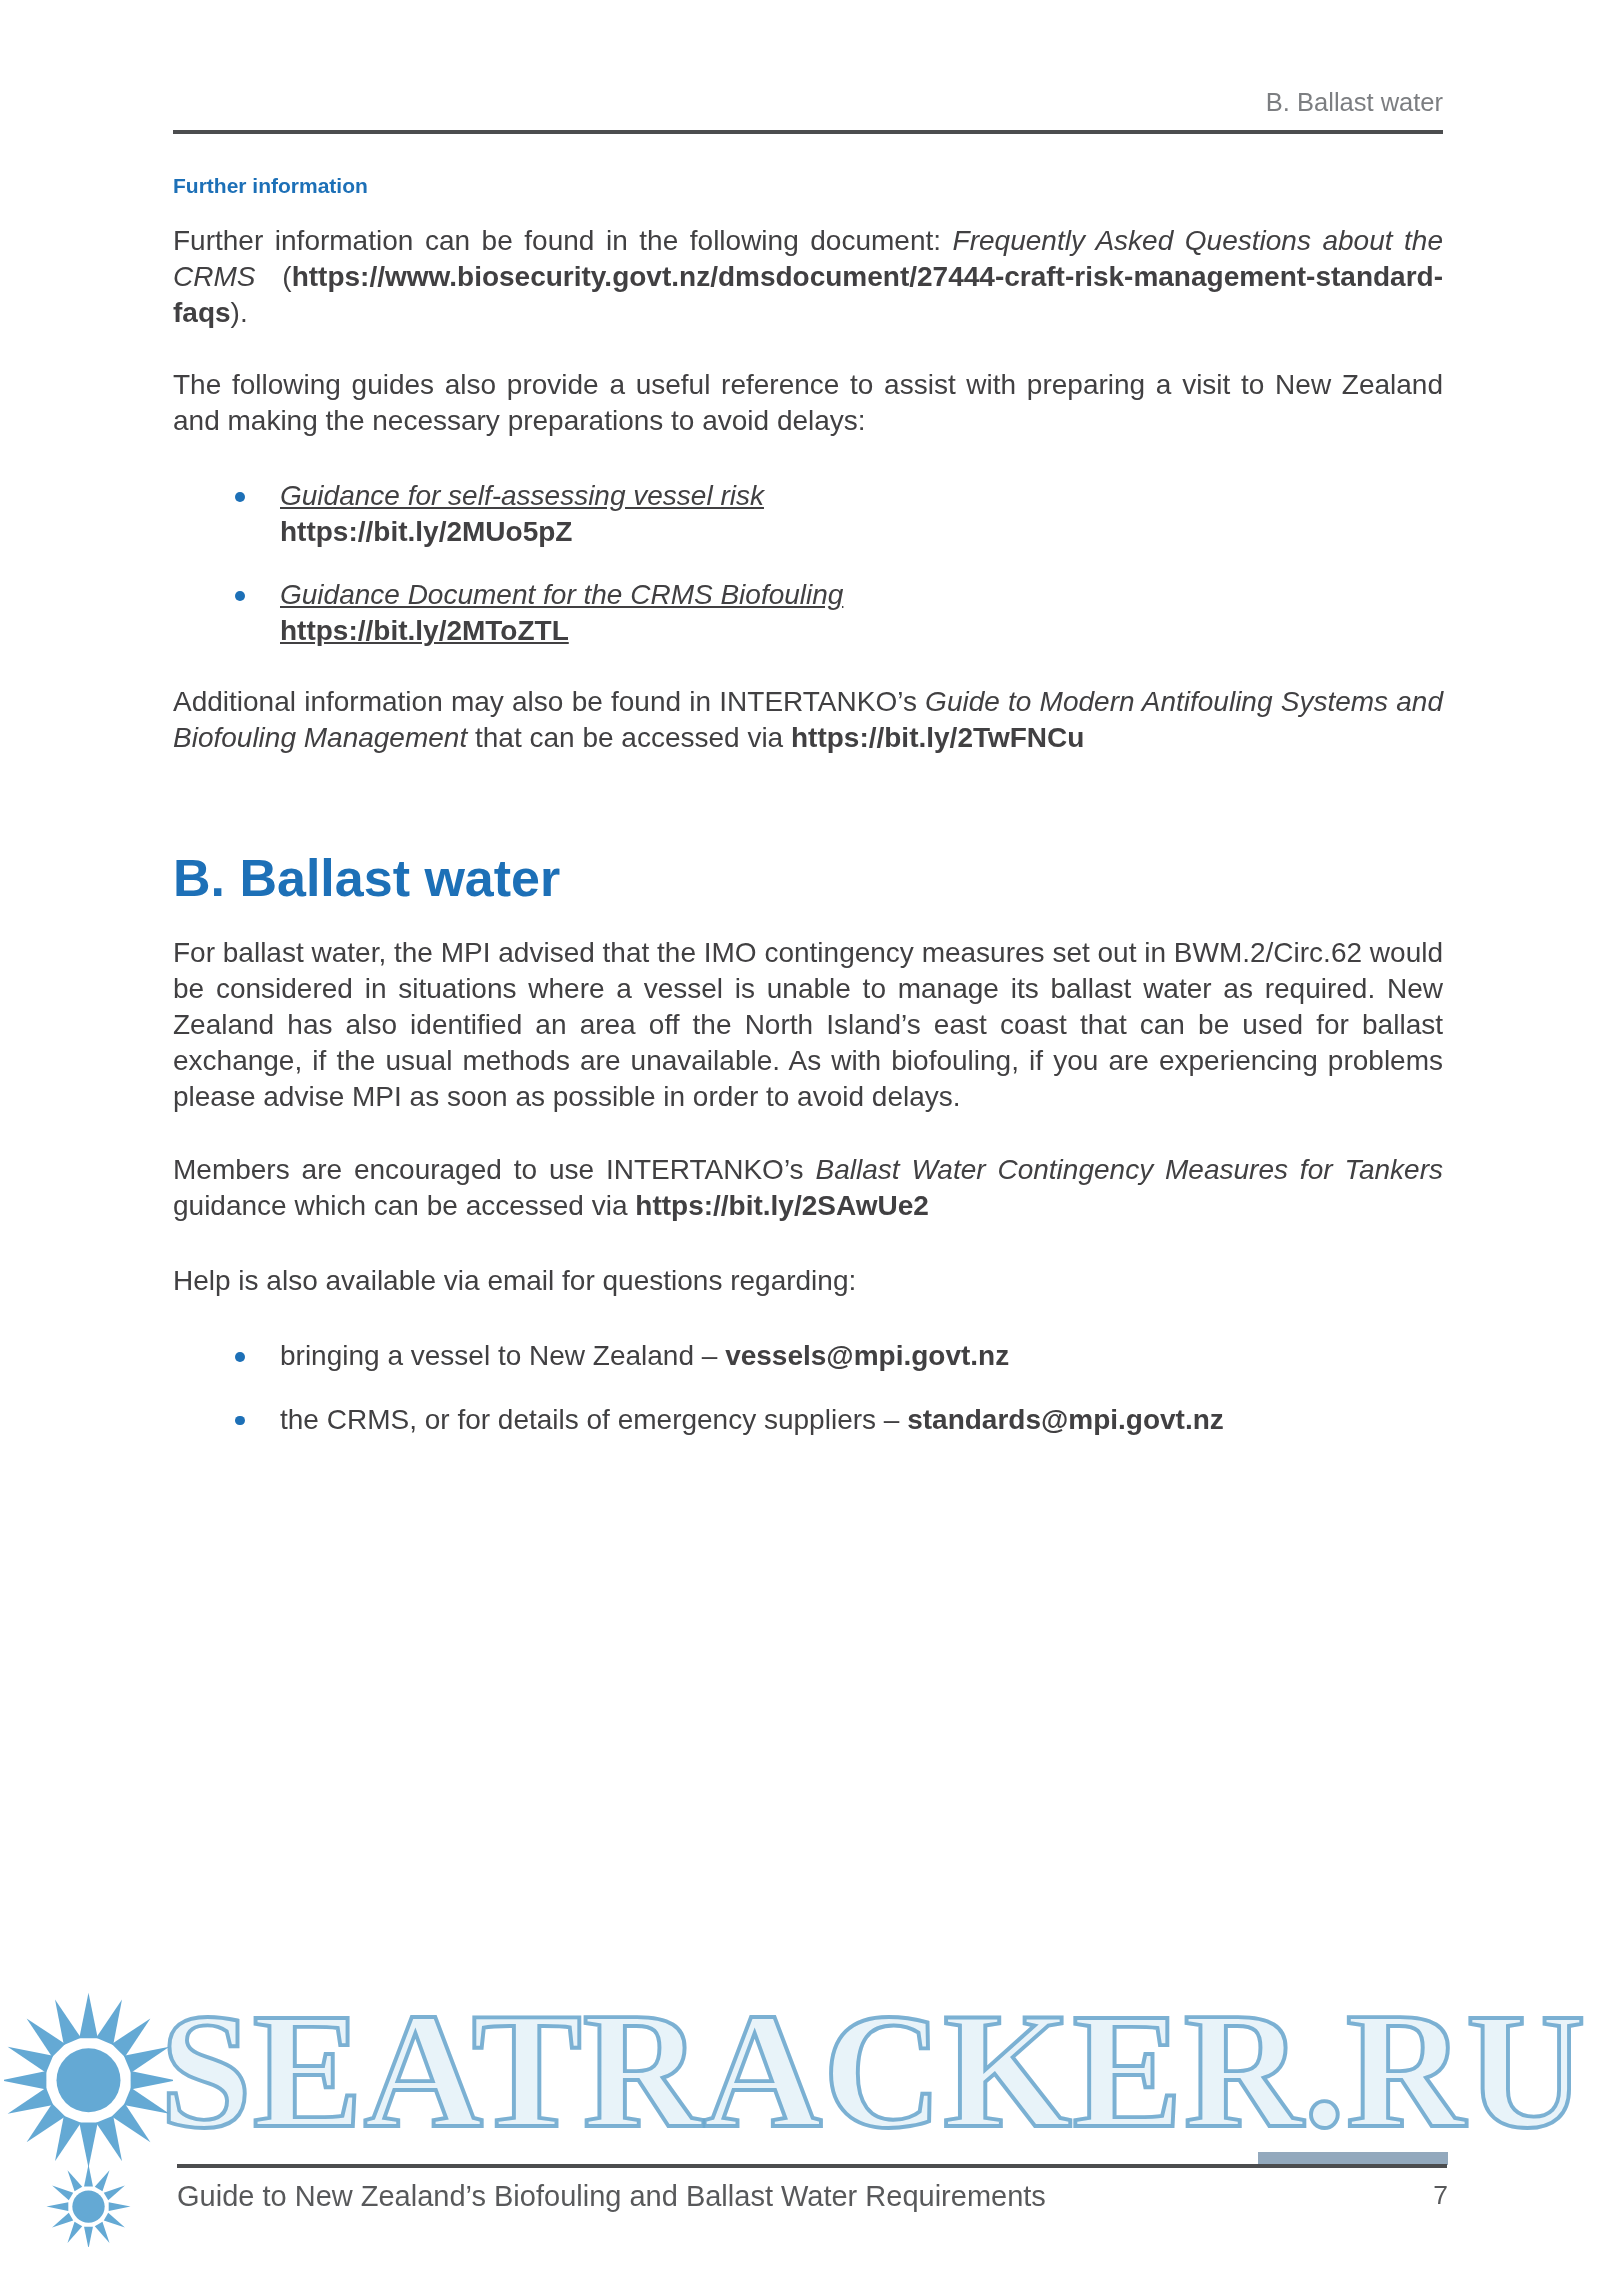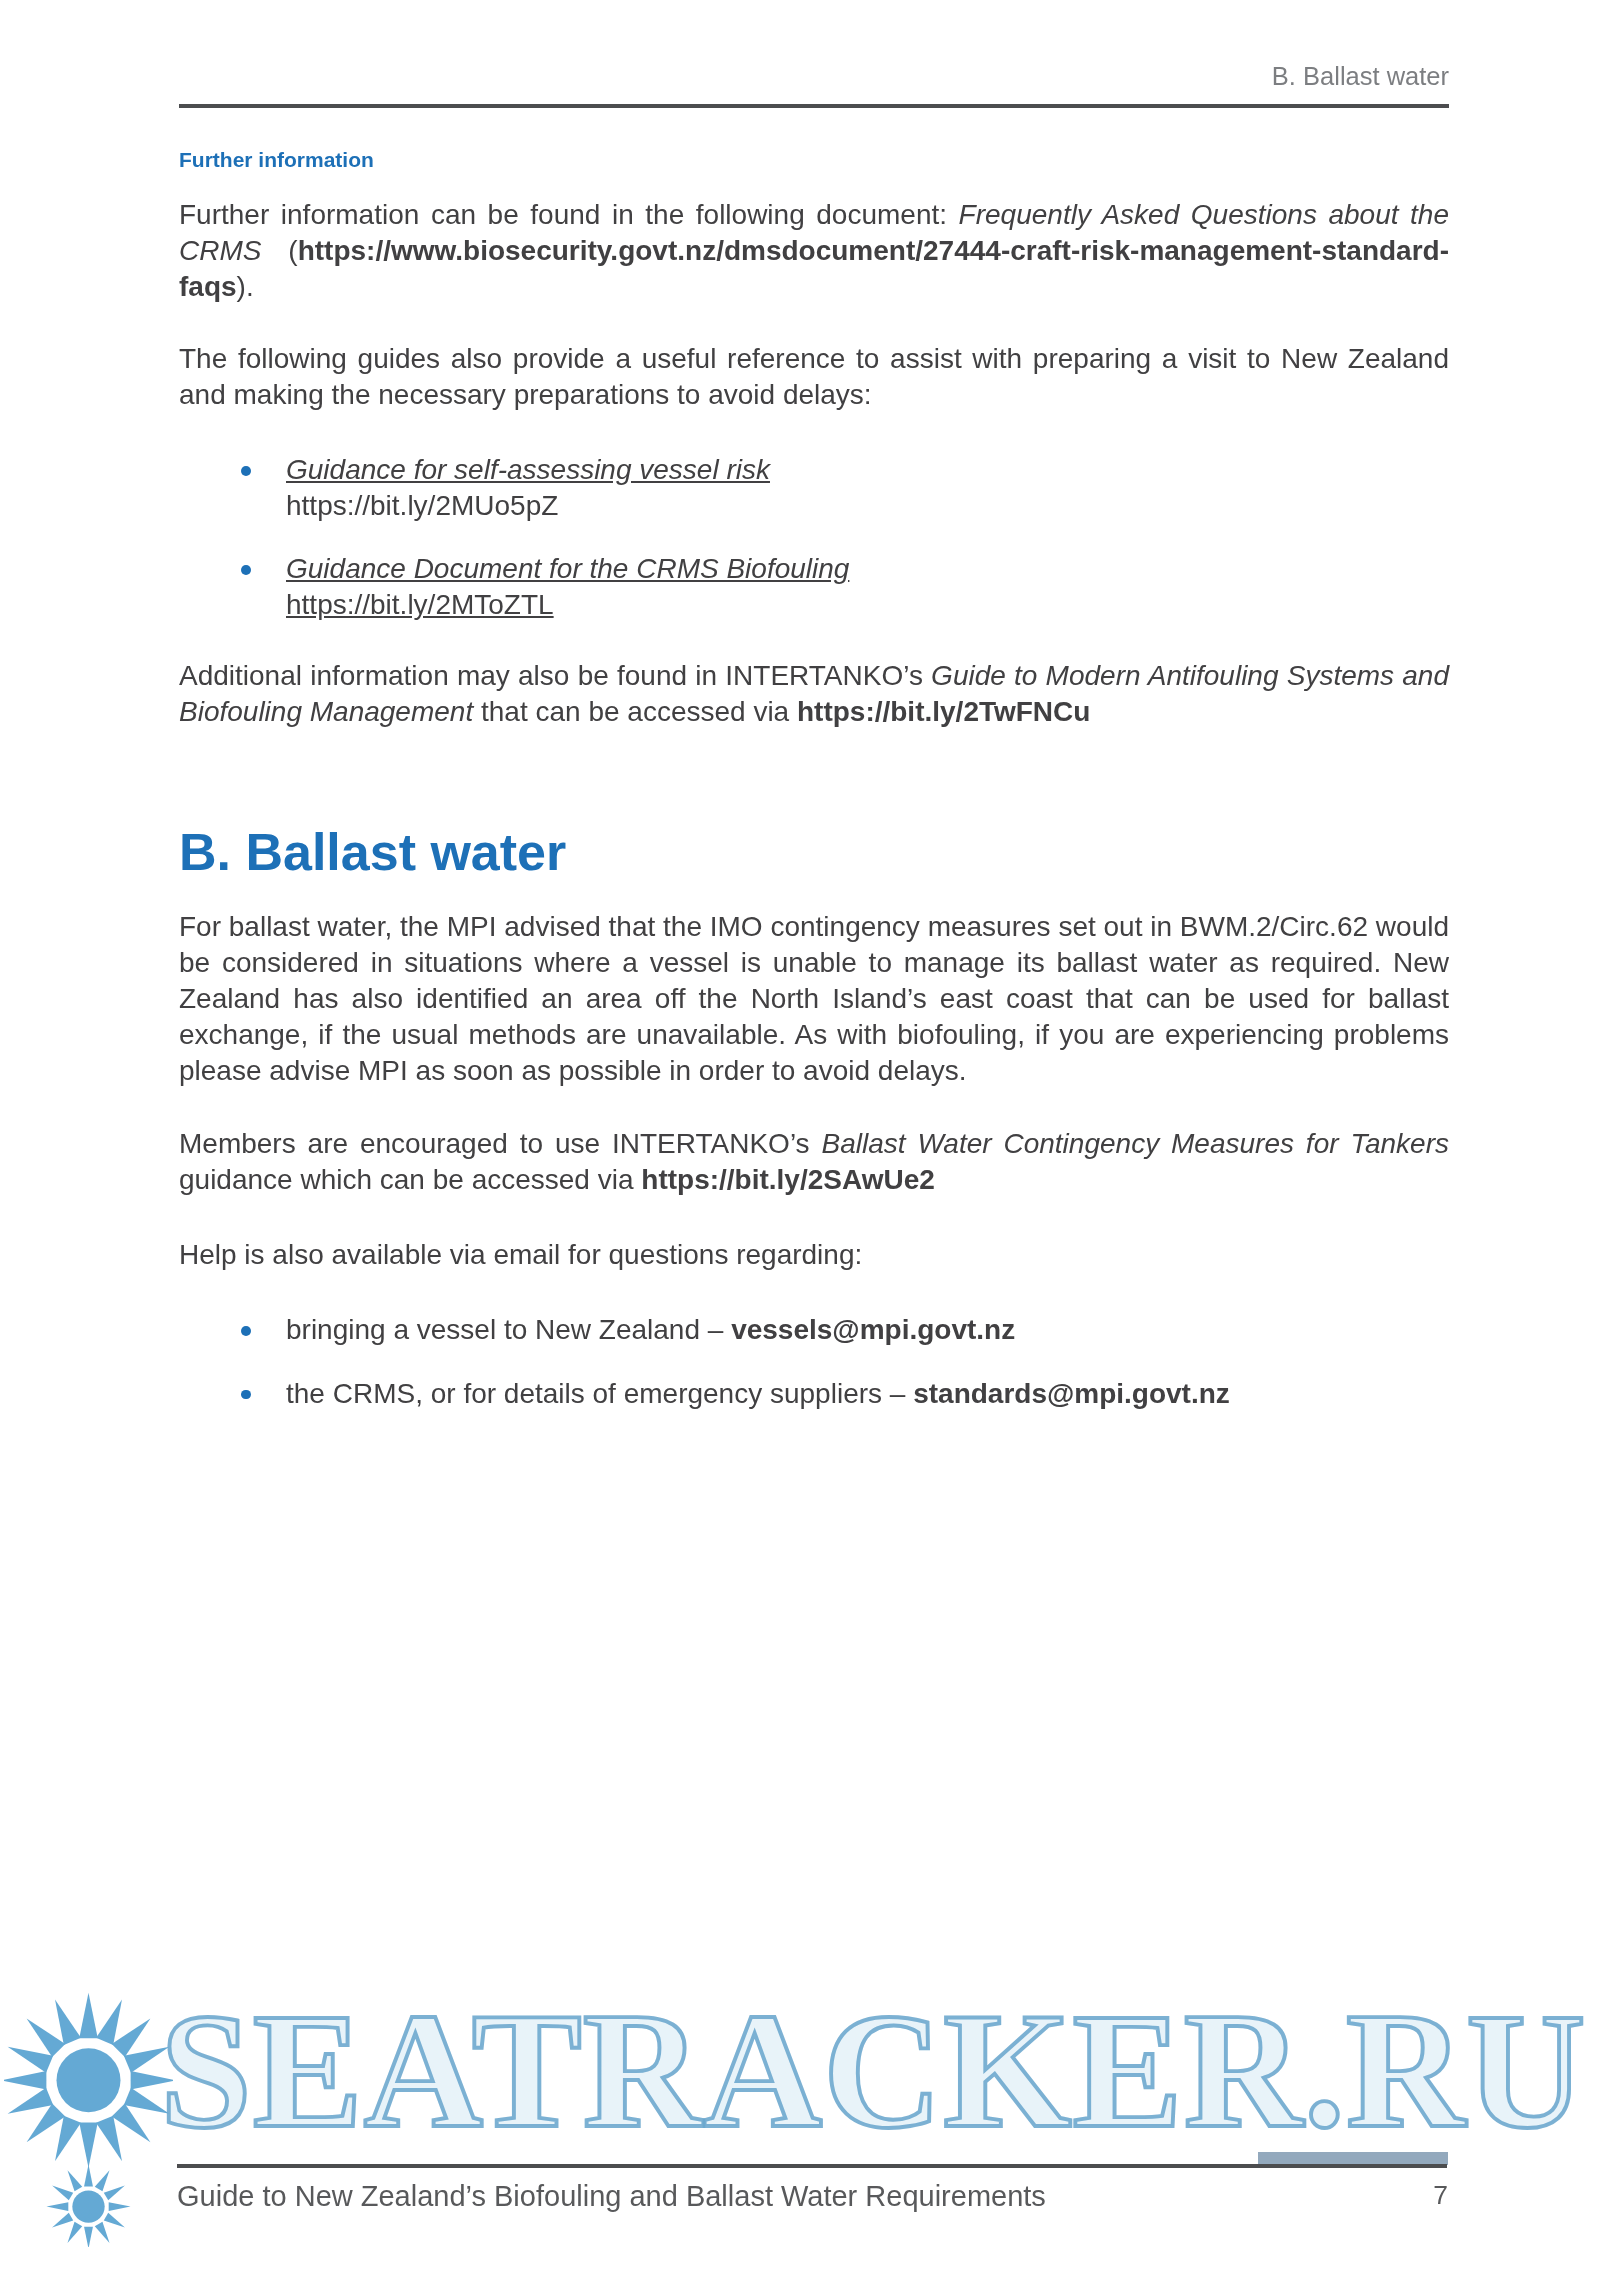--- a/index.html
+++ b/index.html
@@ -1,21 +1,21 @@
 <!DOCTYPE html>
 <html><head>
 <meta charset="utf-8">
 <style>
   * { margin:0; padding:0; box-sizing:border-box; }
   html,body { background:#ffffff; }
   .page {
     position:relative; width:1621px; height:2293px; background:#ffffff;
     overflow:hidden; font-family:"Liberation Sans", sans-serif; color:#414042;
   }
-  .content { position:absolute; left:179px; top:0; width:1270px; padding-top:62px; }
+  .content { position:absolute; left:173px; top:0; width:1270px; padding-top:88px; }
 
   .running-header { text-align:right; font-size:25.5px; color:#7c7e81; }
   .rule { height:3.9px; background:#4c4d4f; margin-top:12.7px; }
 
   .sub-heading { margin-top:40px; font-size:21px; font-weight:bold; color:#1d70b7; }
   .big-heading { margin-top:92px; font-size:52px; font-weight:bold; color:#1d70b7; }
 
   .body { font-size:28px; line-height:36px; color:#414042; }
   .just { text-align:justify; }
   .it { font-style:italic; }
@@ -30,21 +30,21 @@
   .mt-38 { margin-top:37px; }
 
   ul.doc-list { list-style:none; margin-left:54px; }
   ul.doc-list li { position:relative; padding-left:53px; }
   ul.doc-list li + li { margin-top:27.4px; }
   ul.doc-list li::before {
     content:""; position:absolute; left:7.8px; top:13.7px;
     width:9.8px; height:9.8px; border-radius:50%; background:#1d70b7;
   }
   .bullet-title { font-style:italic; text-decoration:underline; }
-  .bullet-link { font-weight:normal; }
+  .bullet-link { font-weight:bold; }
 
   .footer-accent { position:absolute; left:1258px; top:2152px; width:190px; height:12.7px; background:#93a9bd; z-index:1; }
   .footer-rule { position:absolute; left:177px; top:2164px; width:1270px; height:3.9px; background:#4c4d4f; z-index:1; }
   .footer-title { position:absolute; left:177px; top:2180px; font-size:29px; color:#58595b; z-index:2; }
   .page-number { position:absolute; right:173px; top:2180px; font-size:26.5px; color:#58595b; z-index:2; }
 
   .watermark {
     position:absolute; left:160px; top:1976px; z-index:5; white-space:nowrap;
     font-family:"Liberation Serif", serif; font-weight:bold; font-size:165px;
     color:rgba(190,220,238,0.35);

